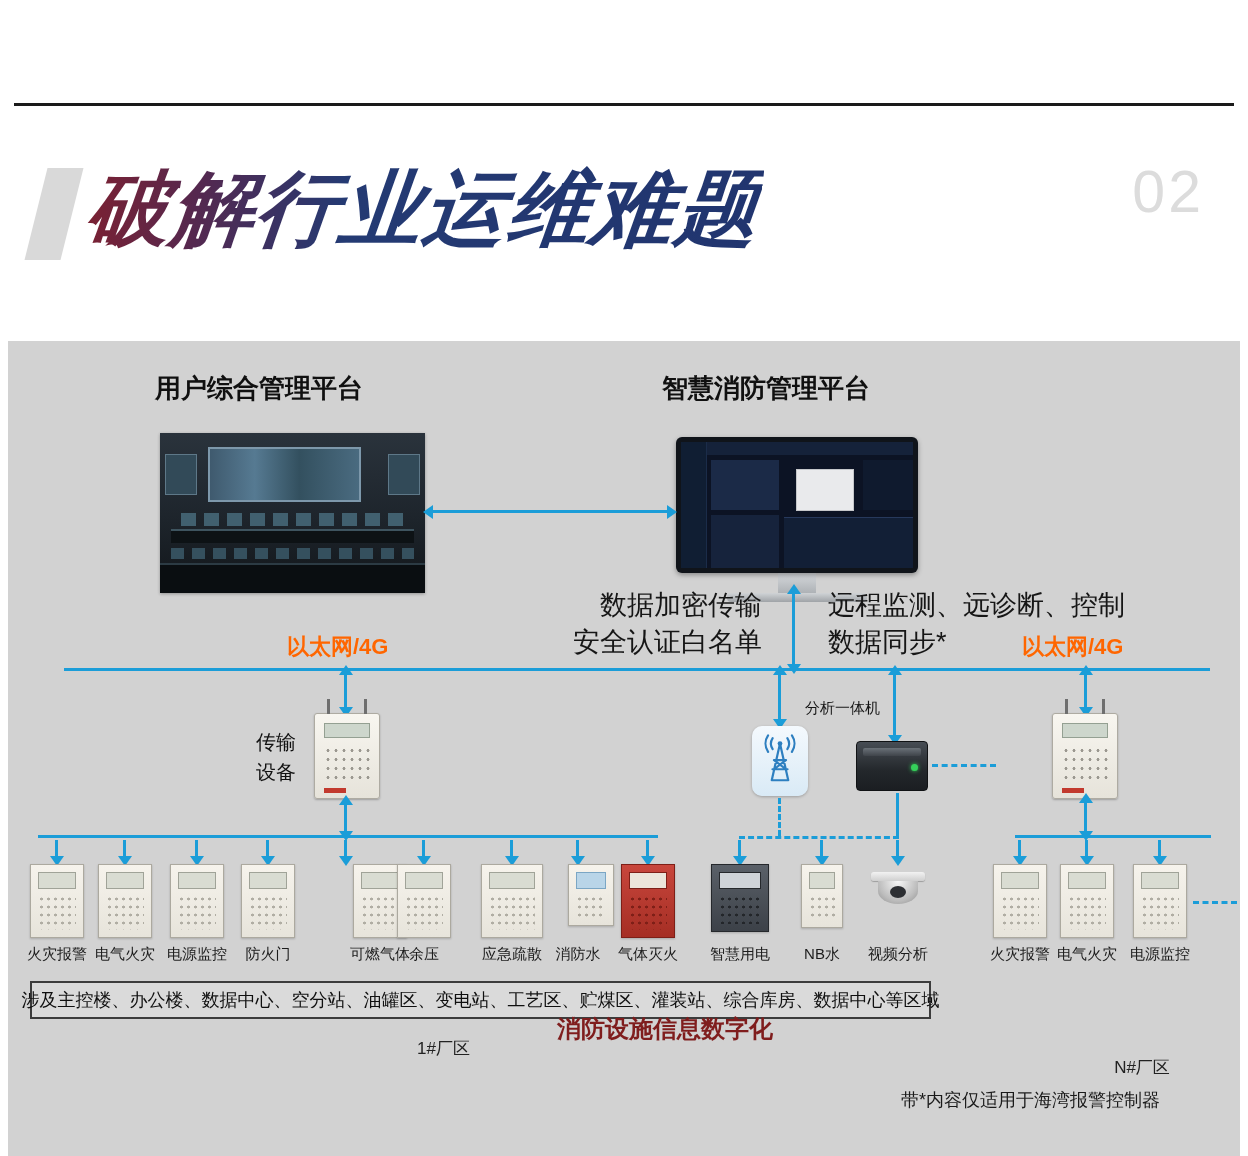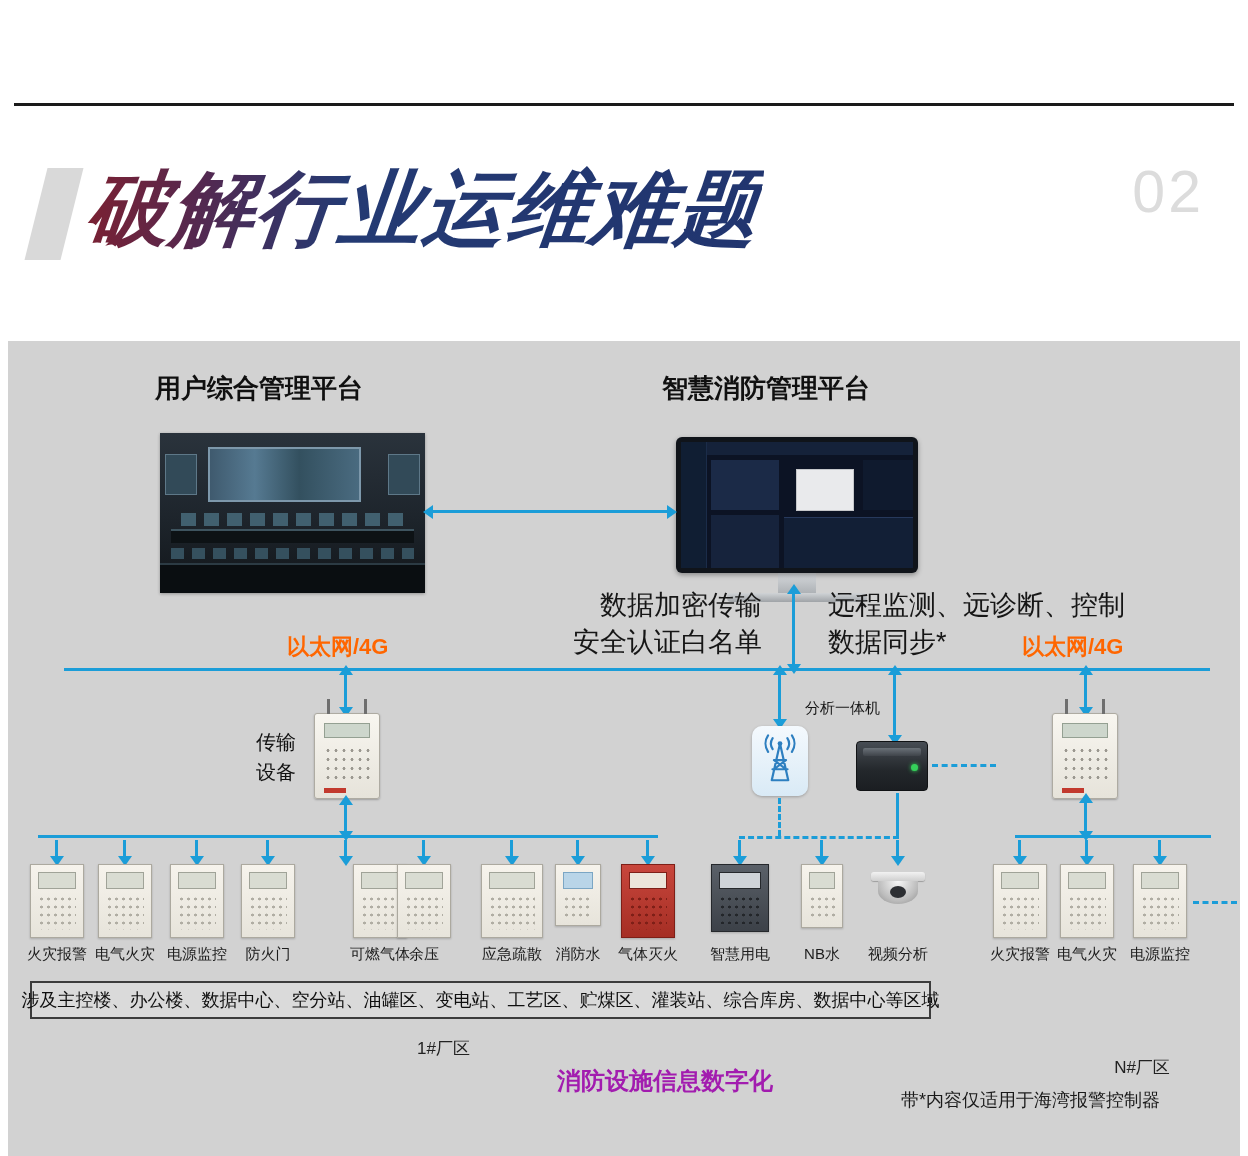--- a/index.html
+++ b/index.html
@@ -128,21 +128,21 @@
     background:radial-gradient(circle at 50% 0%,#f7f7f7,#bcbcbc 65%,#8f8f8f);
     border-radius:0 0 40px 40px / 0 0 26px 26px;}
   .cam-dome::after{content:"";position:absolute;left:50%;top:22%;transform:translateX(-50%);
     width:16px;height:12px;background:#2d2f33;border-radius:50%;}
 
   
   .area-box{position:absolute;left:22px;top:640px;width:901px;height:38px;border:2px solid #3c3c3c;
     display:flex;align-items:center;justify-content:center;font-size:18px;color:#0f0f0f;
     background:rgba(255,255,255,.18);white-space:nowrap;}
   .zone{position:absolute;font-size:17px;color:#222;width:110px;text-align:center;}
-  .caption{position:absolute;left:549px;top:724px;font-size:24px;font-weight:bold;color:#a21caf;white-space:nowrap;}
+  .caption{position:absolute;left:549px;top:672px;font-size:24px;font-weight:bold;color:#7f1d1d;white-space:nowrap;}
   .footnote{position:absolute;left:893px;top:747px;font-size:18px;color:#1a1a1a;white-space:nowrap;}
 </style>
 </head>
 <body>
 
 <div class="page">
 
   <div class="hdr-rule"></div>
 
   <div class="slash"></div>
@@ -284,21 +284,21 @@
       <div class="dev-label">可燃气体</div>
     </div>
     <div class="unit" style="left:380px;">
       <div class="dev"></div>
       <div class="dev-label">余压</div>
     </div>
     <div class="unit" style="left:468px;">
       <div class="dev wide"></div>
       <div class="dev-label">应急疏散</div>
     </div>
-    <div class="unit" style="left:534px;">
+    <div class="unit" style="left:534px;justify-content:flex-end;">
       <div class="dev blue"></div>
       <div class="dev-label">消防水</div>
     </div>
     <div class="unit" style="left:604px;">
       <div class="dev red"></div>
       <div class="dev-label">气体灭火</div>
     </div>
 
     <div class="unit" style="left:696px;">
       <div class="dev dark"></div>

